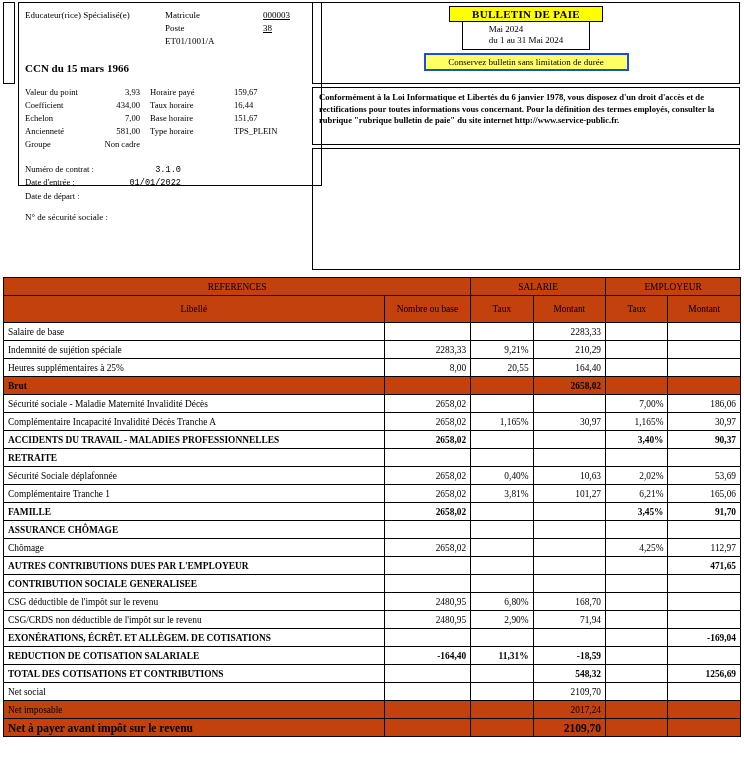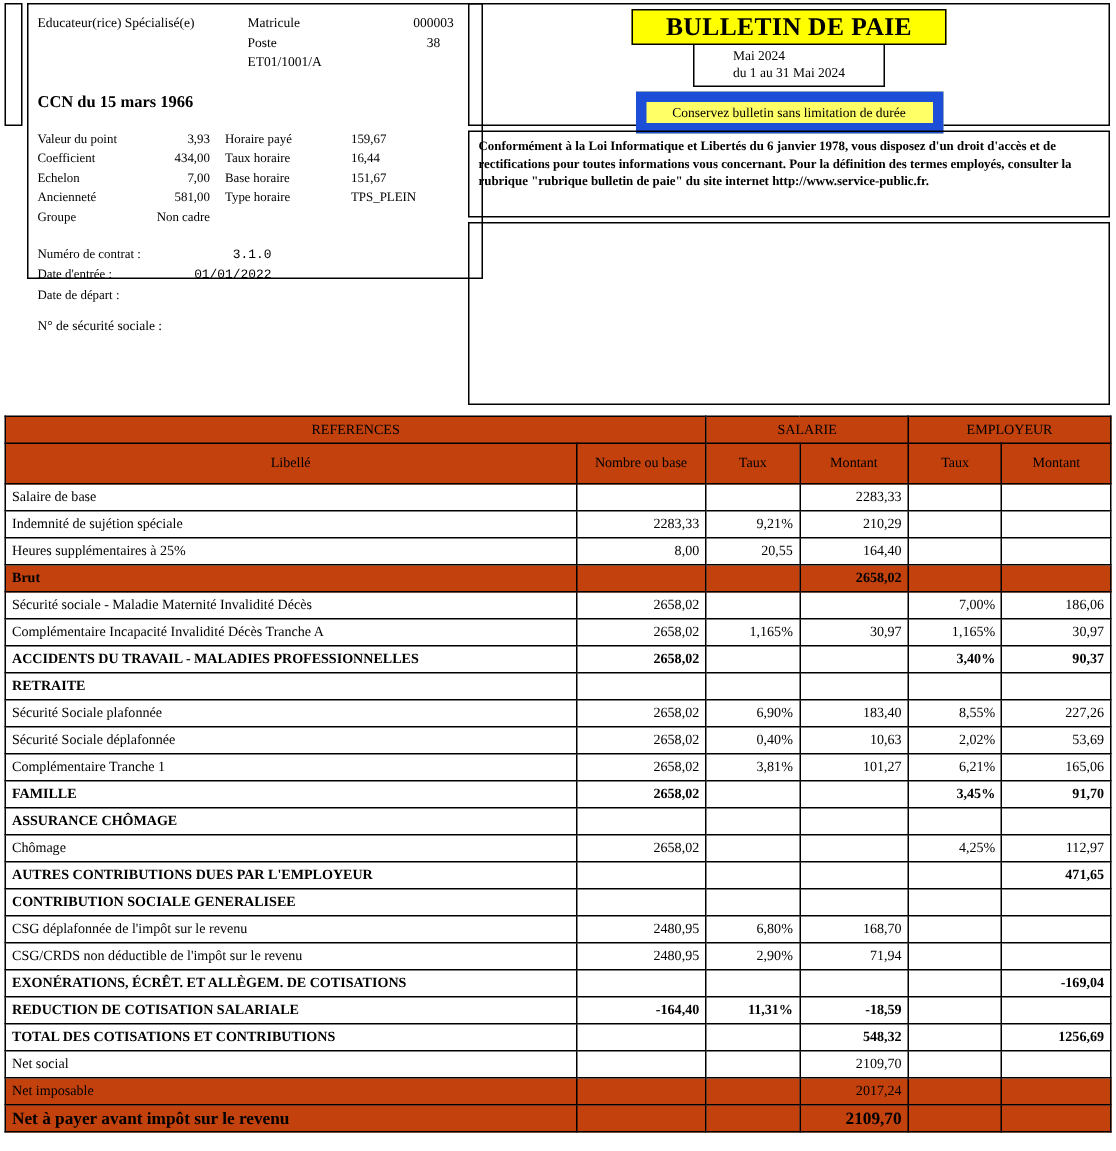--- a/index.html
+++ b/index.html
@@ -57,36 +57,36 @@
     display: flex;
     flex-direction: column;
     align-items: center;
     justify-content: flex-start;
     padding-top: 3px;
   }
   .title-yellow {
     background: #ffff00;
     border: 1px solid #000;
     font-weight: bold;
-    font-size: 17px;
+    font-size: 11px;
     padding: 1px 22px;
     letter-spacing: .3px;
   }
   .period {
     border: 1px solid #000;
     border-top: none;
     margin-top: 0;
     text-align: left;
     font-size: 9px;
     padding: 2px 26px 2px;
     line-height: 1.25;
   }
   .conserve {
     background: #ffff66;
-    border: 7px solid #1d4ed8;
+    border: 2px solid #1d4ed8;
     text-align: center;
     font-size: 9px;
     margin-top: 3px;
     padding: 2px 6px;
     line-height: 1.2;
     width: 205px;
     box-sizing: border-box;
   }
 
   .employee-box {
@@ -105,21 +105,21 @@
     height: 122px;
   }
 
   .row2 {
     display: flex;
     font-size: 9px;
     line-height: 1.45;
   }
   .emp-id-left { width: 140px; }
   .emp-id-mid  { width: 98px; }
-  .emp-id-right{ width: 52px; text-align: center; }
+  .emp-id-right{ width: 52px; text-align: left; text-decoration: underline; }
 
   .ccn {
     font-weight: bold;
     font-size: 11px;
     margin: 14px 0 12px 0;
   }
 
   .paybase {
     display: flex;
     font-size: 8.6px;
@@ -351,28 +351,20 @@
         </tr>
         <tr class="line">
           <td class="lib bold">RETRAITE</td>
           <td class="num bold">&nbsp;</td>
           <td class="num bold">&nbsp;</td>
           <td class="num bold">&nbsp;</td>
           <td class="num bold">&nbsp;</td>
           <td class="num bold">&nbsp;</td>
         </tr>
         <tr class="line">
-          <td class="lib indent">Sécurité Sociale plafonnée</td>
-          <td class="num">2658,02</td>
-          <td class="num">6,90%</td>
-          <td class="num">183,40</td>
-          <td class="num">8,55%</td>
-          <td class="num">227,26</td>
-        </tr>
-        <tr class="line">
           <td class="lib indent">Sécurité Sociale déplafonnée</td>
           <td class="num">2658,02</td>
           <td class="num">0,40%</td>
           <td class="num">10,63</td>
           <td class="num">2,02%</td>
           <td class="num">53,69</td>
         </tr>
         <tr class="line">
           <td class="lib indent">Complémentaire Tranche 1</td>
           <td class="num">2658,02</td>
@@ -415,21 +407,21 @@
         </tr>
         <tr class="line">
           <td class="lib bold">CONTRIBUTION SOCIALE GENERALISEE</td>
           <td class="num bold">&nbsp;</td>
           <td class="num bold">&nbsp;</td>
           <td class="num bold">&nbsp;</td>
           <td class="num bold">&nbsp;</td>
           <td class="num bold">&nbsp;</td>
         </tr>
         <tr class="line">
-          <td class="lib indent">CSG déplafonnée de l'impôt sur le revenu</td>
+          <td class="lib indent">CSG déductible de l'impôt sur le revenu</td>
           <td class="num">2480,95</td>
           <td class="num">6,80%</td>
           <td class="num">168,70</td>
           <td class="num">&nbsp;</td>
           <td class="num">&nbsp;</td>
         </tr>
         <tr class="line">
           <td class="lib indent">CSG/CRDS non déductible de l'impôt sur le revenu</td>
           <td class="num">2480,95</td>
           <td class="num">2,90%</td>

